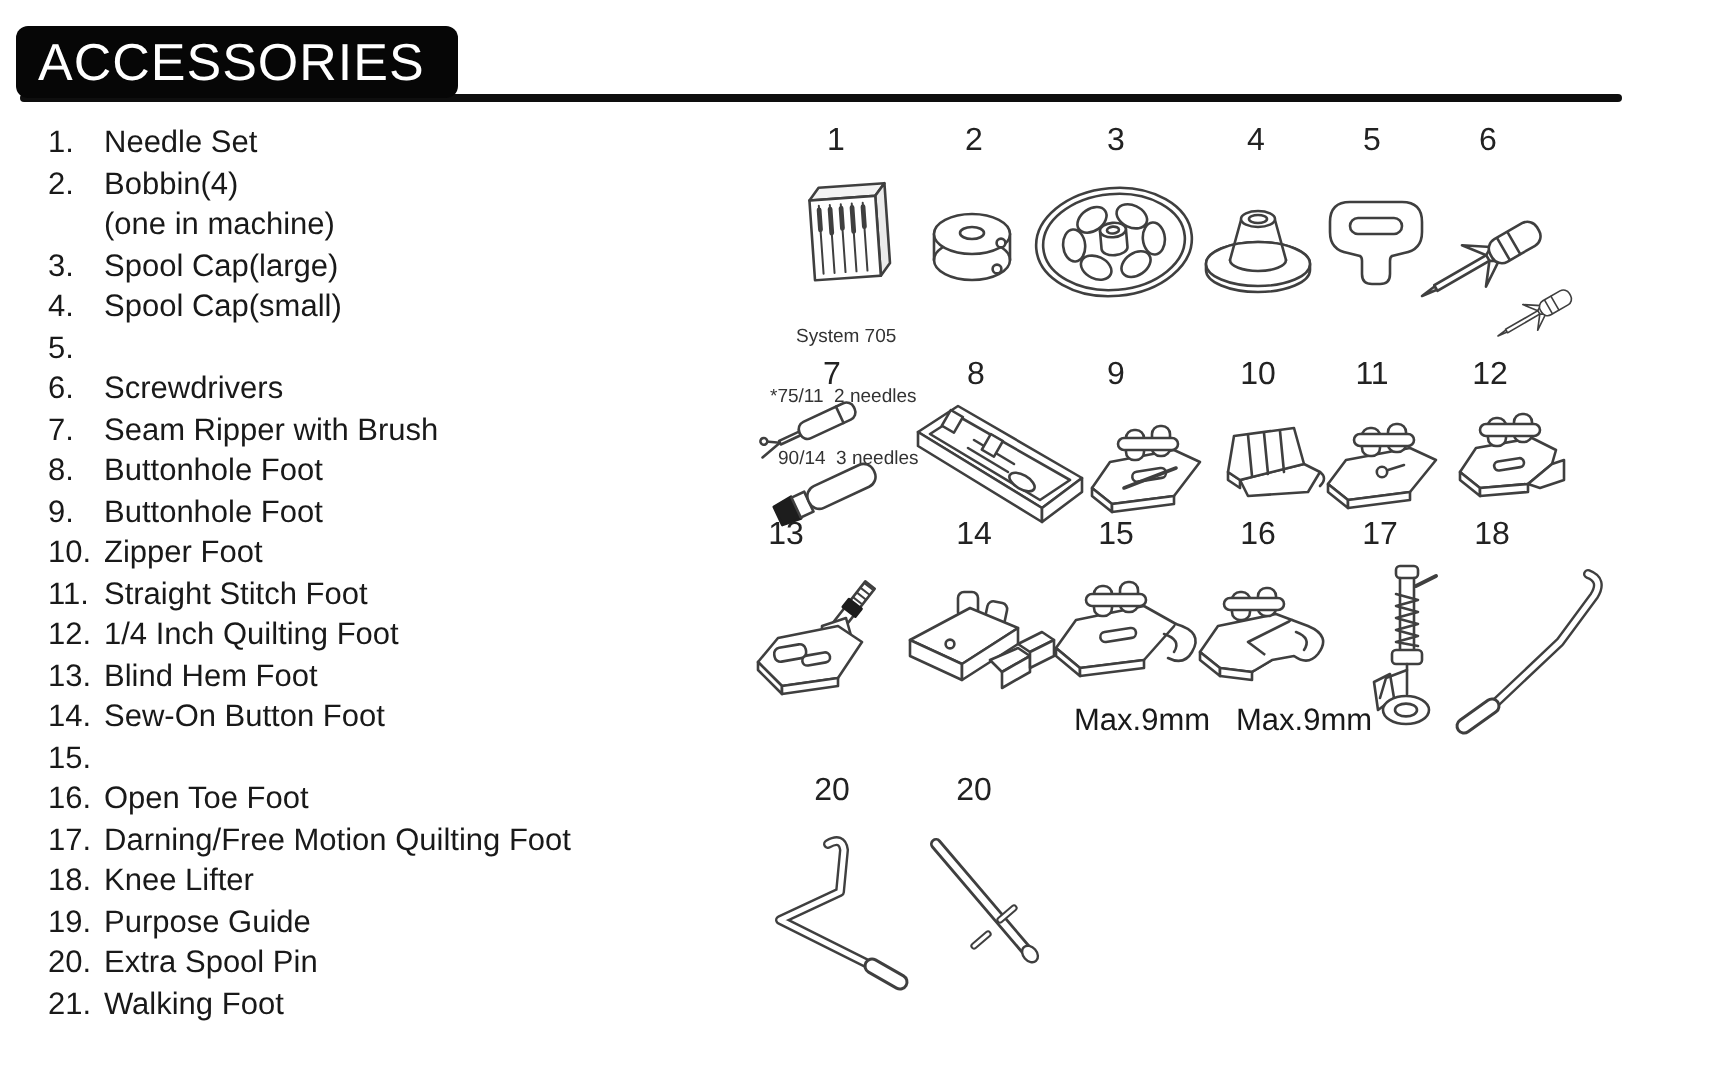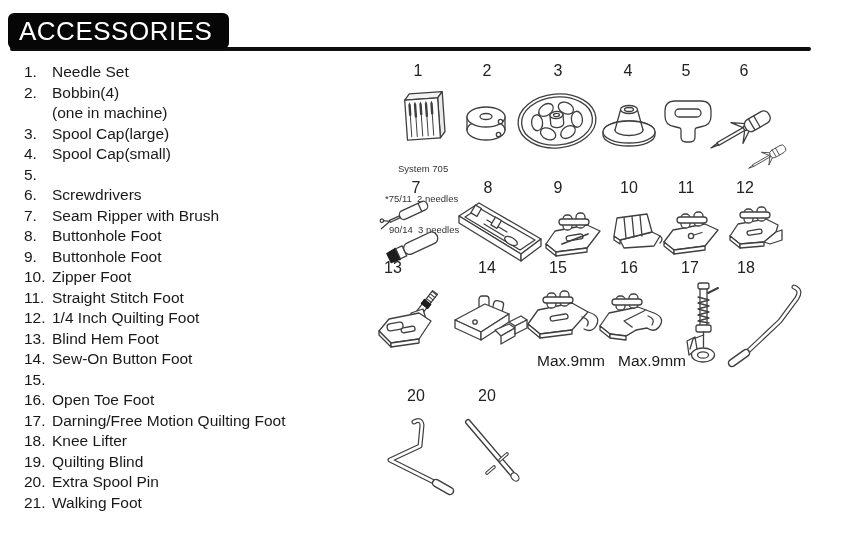--- a/index.html
+++ b/index.html
@@ -119,21 +119,21 @@
     <div class="lrow">
         <span class="lnum">17.</span>
         <span class="llabel">Darning/Free Motion Quilting Foot</span>
       </div>
     <div class="lrow">
         <span class="lnum">18.</span>
         <span class="llabel">Knee Lifter</span>
       </div>
     <div class="lrow">
         <span class="lnum">19.</span>
-        <span class="llabel">Quilting Blind</span>
+        <span class="llabel">Purpose Guide</span>
       </div>
     <div class="lrow">
         <span class="lnum">20.</span>
         <span class="llabel">Extra Spool Pin</span>
       </div>
     <div class="lrow">
         <span class="lnum">21.</span>
         <span class="llabel">Walking Foot</span>
       </div>
   </div>

